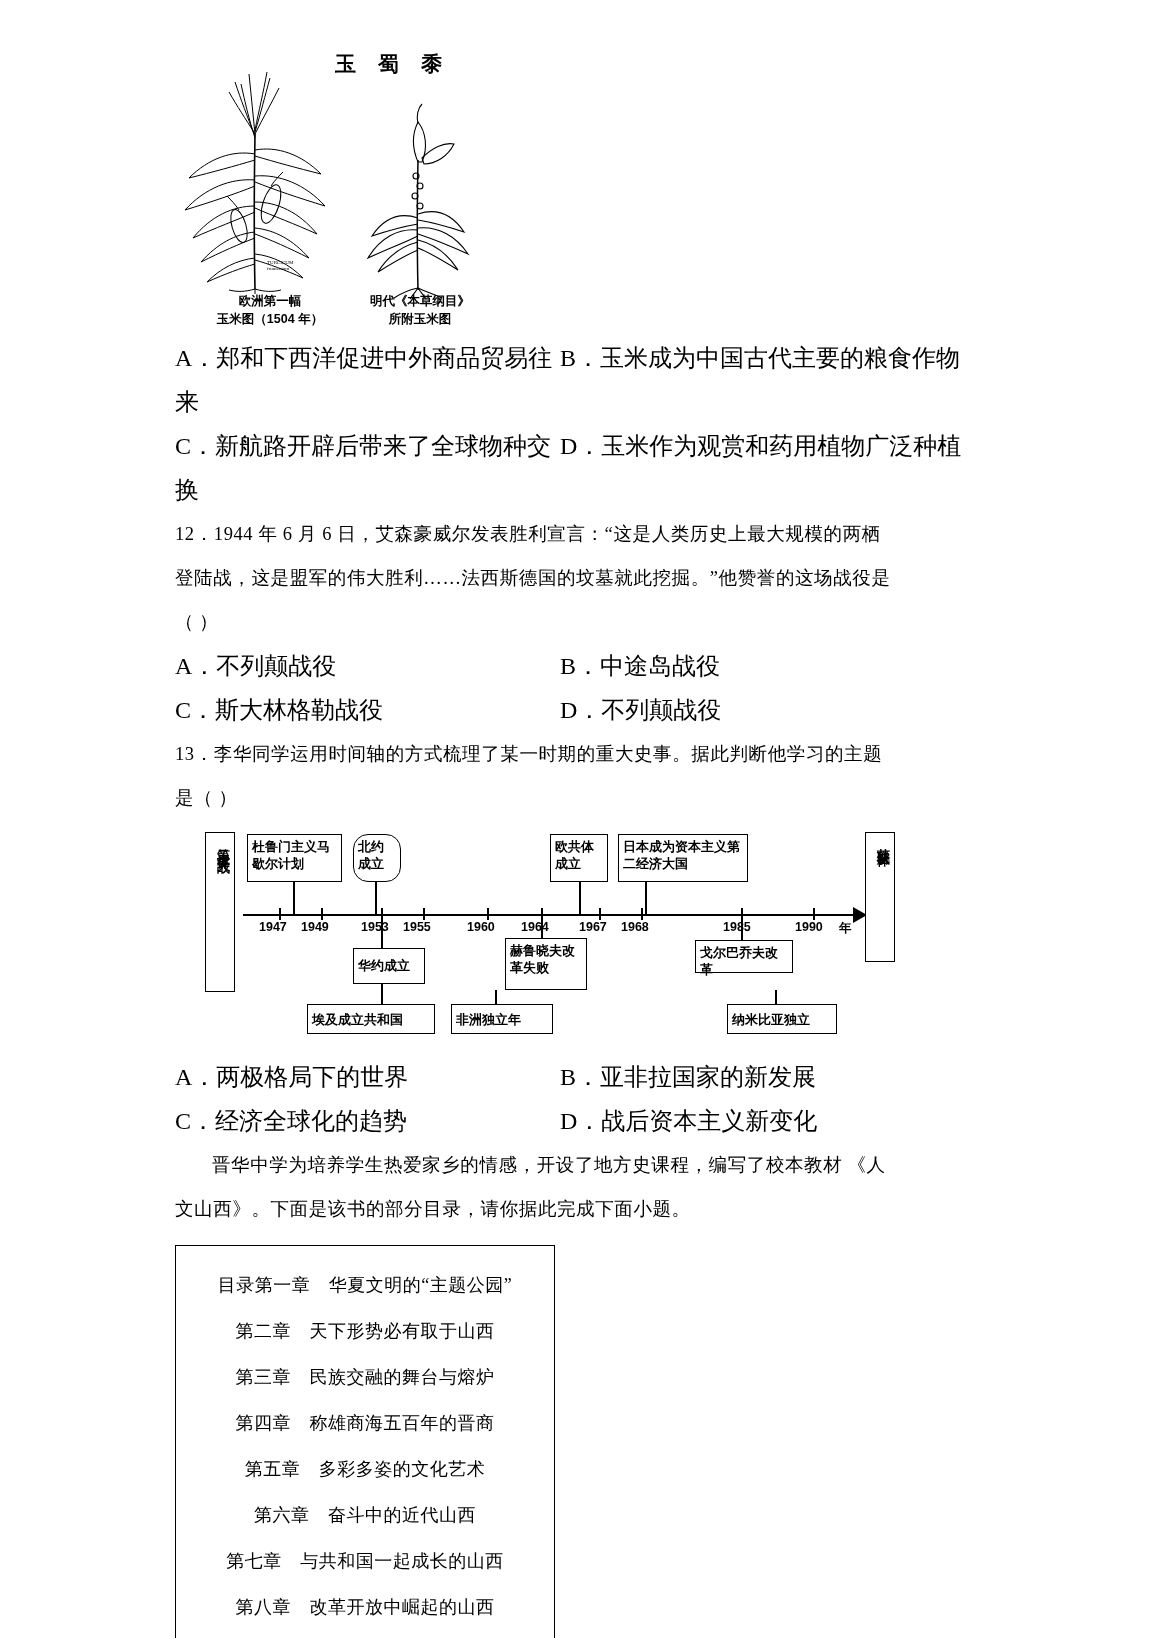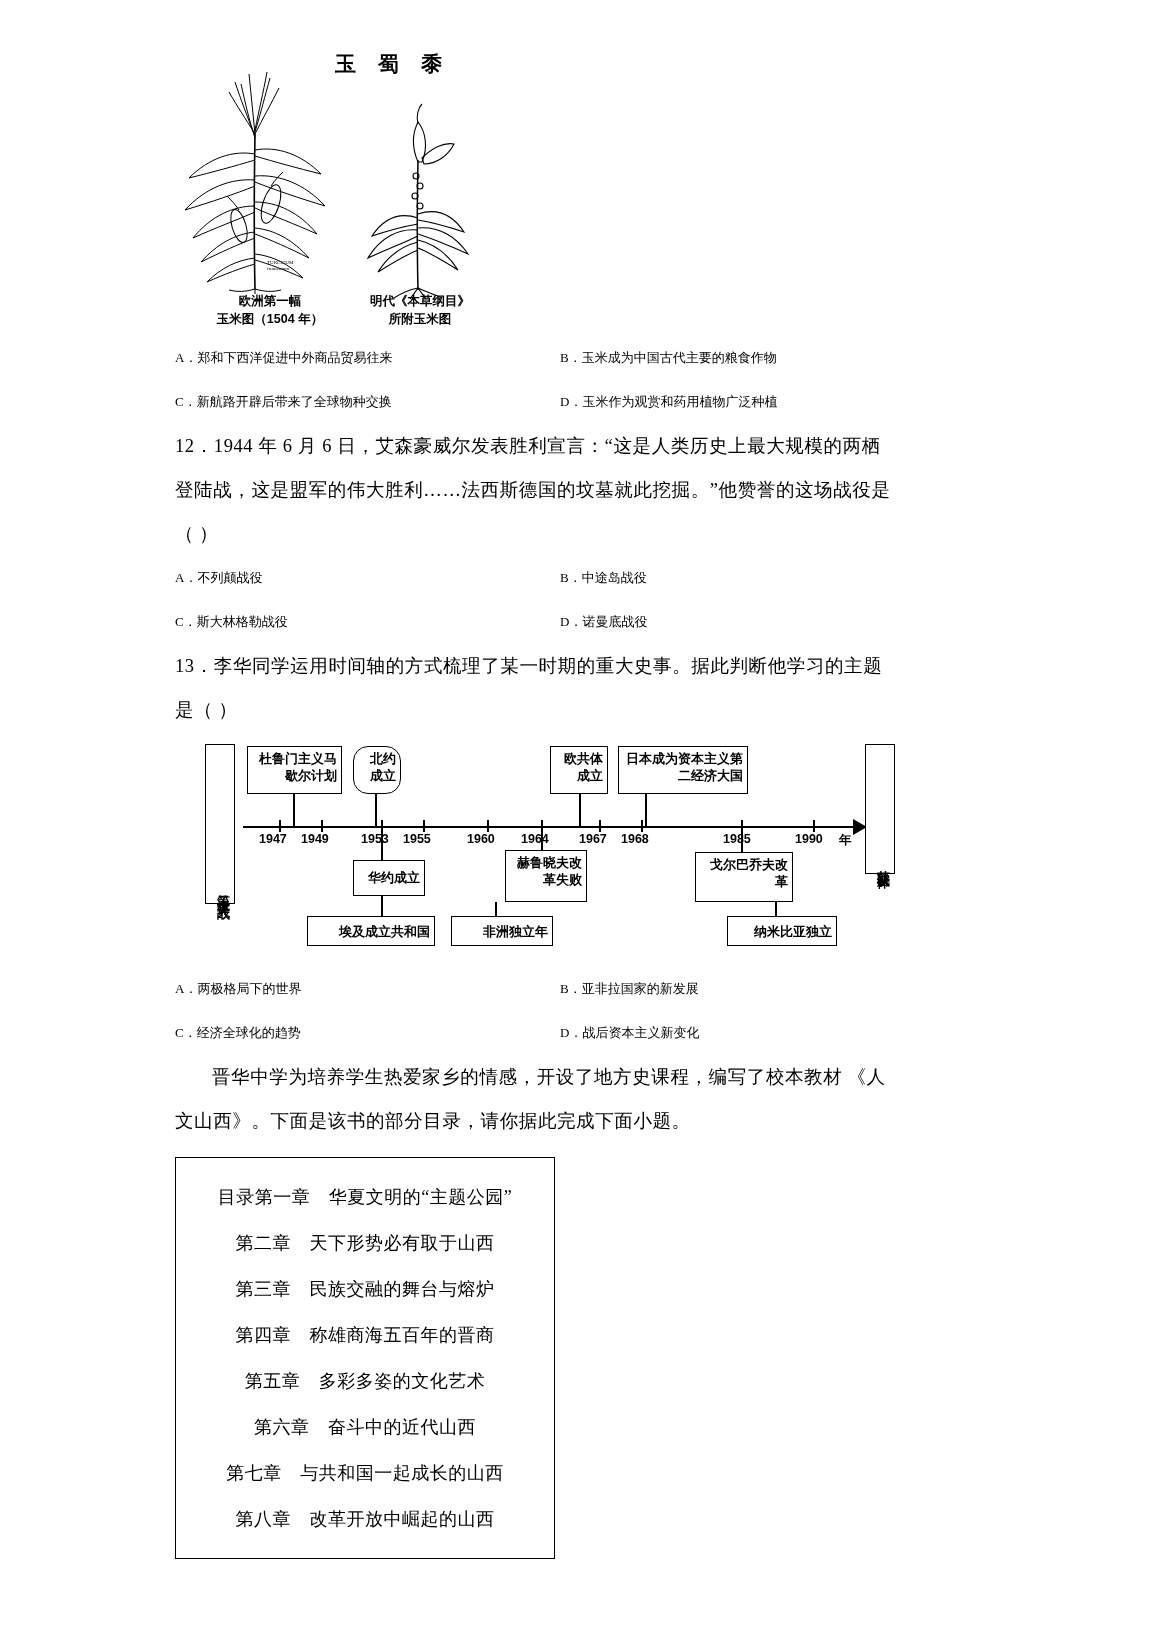--- a/index.html
+++ b/index.html
@@ -79,39 +79,39 @@
     font-size: 18.5px;
     line-height: 44px;
     letter-spacing: 0.6px;
     text-align: justify;
   }
   .indent2 { text-indent: 37px; }
 
   .opts {
     display: flex;
     width: 100%;
-    font-size: 13px;
+    font-size: 24px;
     line-height: 44px;
   }
   .opts > div:first-child { width: 385px; flex: 0 0 385px; }
   .opts > div:last-child { flex: 1; }
 
   
   .timeline-wrap {
     position: relative;
     height: 225px;
     margin: 6px 0 4px 0;
   }
   .tl-box {
     position: absolute;
     border: 1.6px solid #000;
     font-size: 13px;
     font-weight: 700;
     line-height: 17px;
-    text-align: right;
+    text-align: left;
     font-family: "Liberation Sans", sans-serif;
     box-sizing: border-box;
     padding: 3px 4px;
     background: #fff;
   }
   .tl-v {
     writing-mode: vertical-rl;
     text-orientation: upright;
     letter-spacing: 2px;
     padding: 5px 2px;
@@ -262,21 +262,21 @@
     <div class="q-line">12．1944 年 6 月 6 日，艾森豪威尔发表胜利宣言：“这是人类历史上最大规模的两栖</div>
     <div class="q-line">登陆战，这是盟军的伟大胜利……法西斯德国的坟墓就此挖掘。”他赞誉的这场战役是</div>
     <div class="q-line">（     ）</div>
 
     <div class="opts">
       <div>A．不列颠战役</div>
       <div>B．中途岛战役</div>
     </div>
     <div class="opts">
       <div>C．斯大林格勒战役</div>
-      <div>D．诺曼底战役</div>
+      <div>D．不列颠战役</div>
     </div>
 
     <div class="q-line">13．李华同学运用时间轴的方式梳理了某一时期的重大史事。据此判断他学习的主题</div>
     <div class="q-line">是（     ）</div>
 
     <div class="timeline-wrap">
 
       <div class="tl-axis"></div>
       <div class="tl-arrow"></div>
 
@@ -328,21 +328,21 @@
       <div class="tl-lead" style="left:206px; top:90px; height:32px;"></div>
       <div class="tl-lead" style="left:366px; top:90px; height:22px;"></div>
       <div class="tl-lead" style="left:566px; top:90px; height:24px;"></div>
 
       <div class="tl-box" style="left:178px; top:122px; width:72px; height:36px; line-height:28px;">
         <span>华约成立</span>
       </div>
       <div class="tl-box" style="left:330px; top:112px; width:82px; height:52px;">
         <span>赫鲁晓夫改革失败</span>
       </div>
-      <div class="tl-box" style="left:520px; top:114px; width:98px; height:50px;">
+      <div class="tl-box" style="left:520px; top:114px; width:98px; height:33px;">
         <span>戈尔巴乔夫改革</span>
       </div>
 
       <div class="tl-lead" style="left:206px; top:158px; height:20px;"></div>
       <div class="tl-box" style="left:132px; top:178px; width:128px; height:30px; line-height:24px;">
         <span>埃及成立共和国</span>
       </div>
       <div class="tl-box" style="left:276px; top:178px; width:102px; height:30px; line-height:24px;">
         <span>非洲独立年</span>
       </div>

